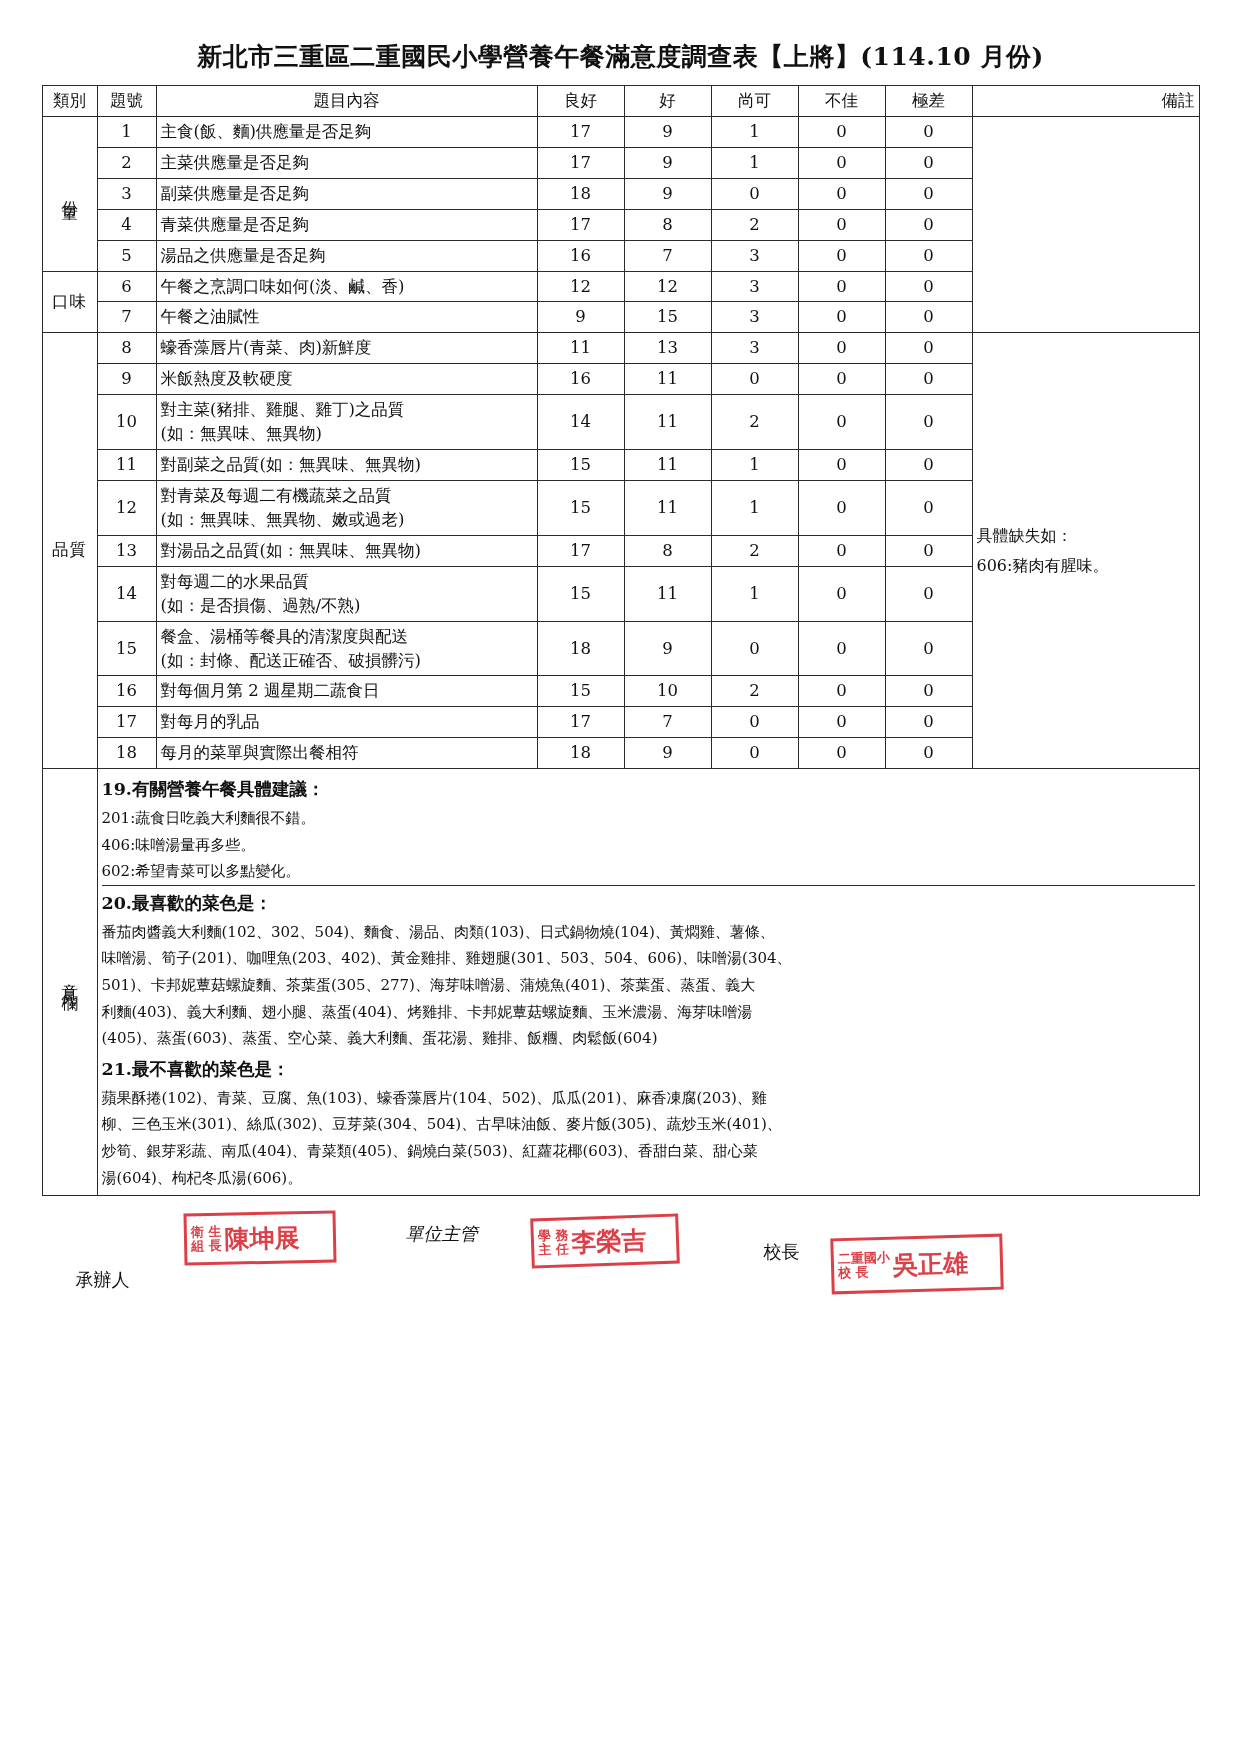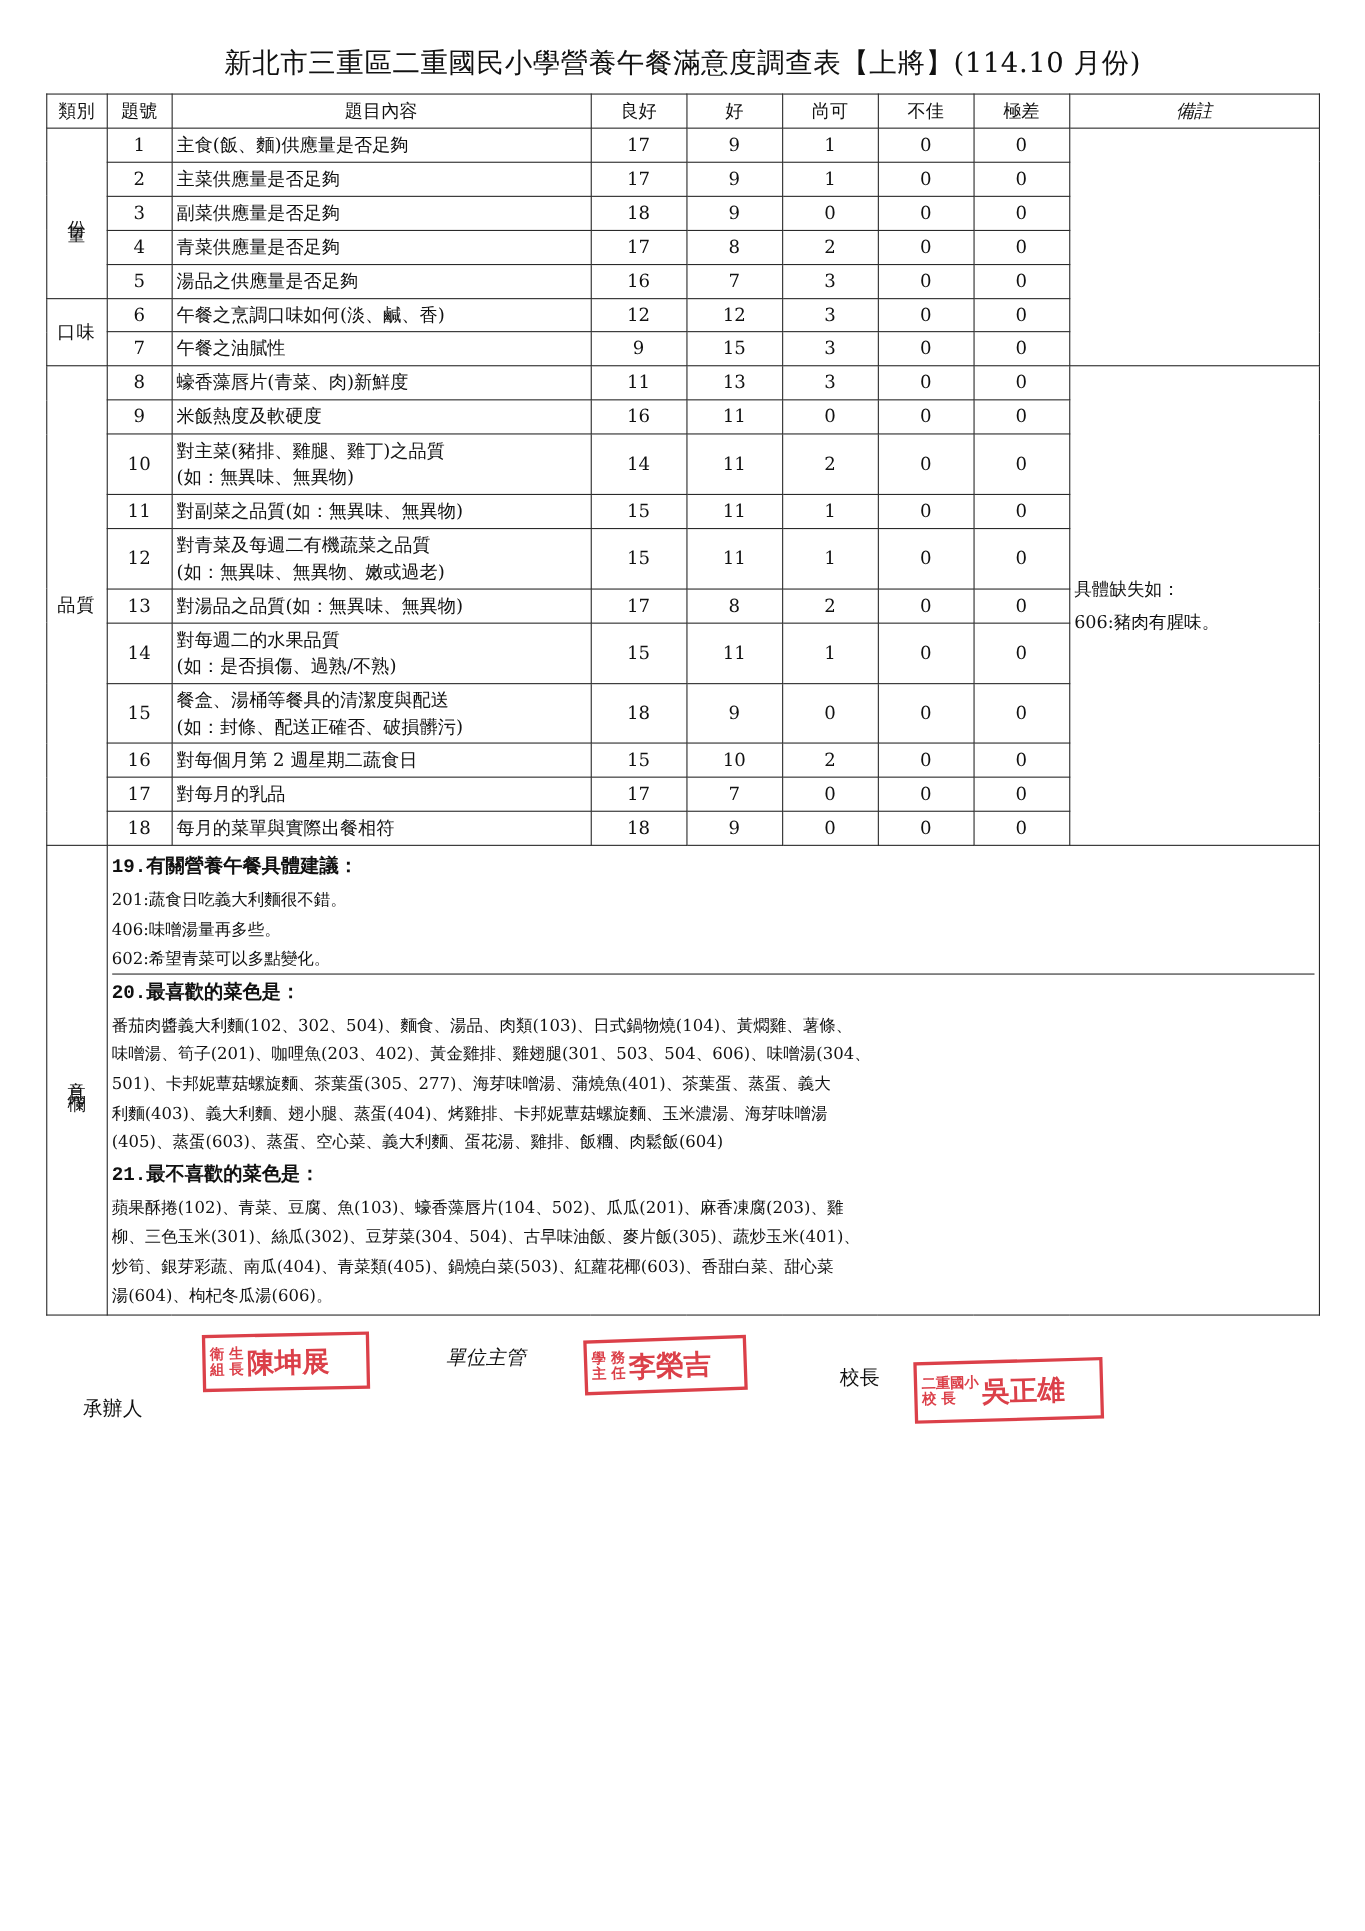--- a/index.html
+++ b/index.html
@@ -19,21 +19,21 @@
   .page {
     position: relative;
     width: 1241px;
     height: 1755px;
     padding: 0;
     box-sizing: border-box;
   }
   .doc-title {
     text-align: center;
     font-size: 25px;
-    font-weight: normal;
+    font-weight: bold;
     letter-spacing: 0.5px;
     padding: 40px 0 12px 0;
     font-family: "DejaVu Serif", "Liberation Serif", serif;
   }
   table.survey {
     border-collapse: collapse;
     width: 1090px;
     margin: 0 auto;
     table-layout: fixed;
   }
@@ -47,21 +47,21 @@
     font-family: "DejaVu Serif", "Liberation Serif", serif;
   }
   .col-cat   { width: 46px;  text-align: center; }
   .col-num   { width: 50px;  text-align: center; }
   .col-item  { width: 372px; text-align: left; padding-left: 9px; }
   .col-score { width: 78px;  text-align: center; }
   .col-note  { width: 218px; text-align: left; padding-left: 9px; vertical-align: top; }
 
   thead td { text-align: center; font-size: 16.5px; }
   thead .col-item { text-align: center; }
-  thead .col-note { text-align: center; font-style: italic; }
+  thead .col-note { text-align: right; }
 
   .cat-cell {
     text-align: center;
     font-size: 17px;
     letter-spacing: 1px;
     margin-left: 10px;
   }
   .cat-vert {
     writing-mode: vertical-rl;
     text-orientation: upright;
@@ -74,21 +74,20 @@
   .item-two-line { line-height: 1.85; }
   .note-text { font-size: 16px; line-height: 1.85; }
 
   
   .opinion-body { padding: 4px 10px 8px 12px; text-align: left; vertical-align: top; }
   .op-heading {
     font-weight: bold;
     font-size: 17.5px;
     line-height: 1.75;
     margin: 2px 0 0 0;
-    font-family: Liberation Mono, monospace;
   }
   .op-line {
     font-size: 15px;
     line-height: 1.78;
     margin: 0;
     text-align: justify;
     text-justify: inter-character;
   }
   .op-sec { margin-bottom: 1px; }
   .op-sub { border-bottom: 1px solid #2a2a2a; }

